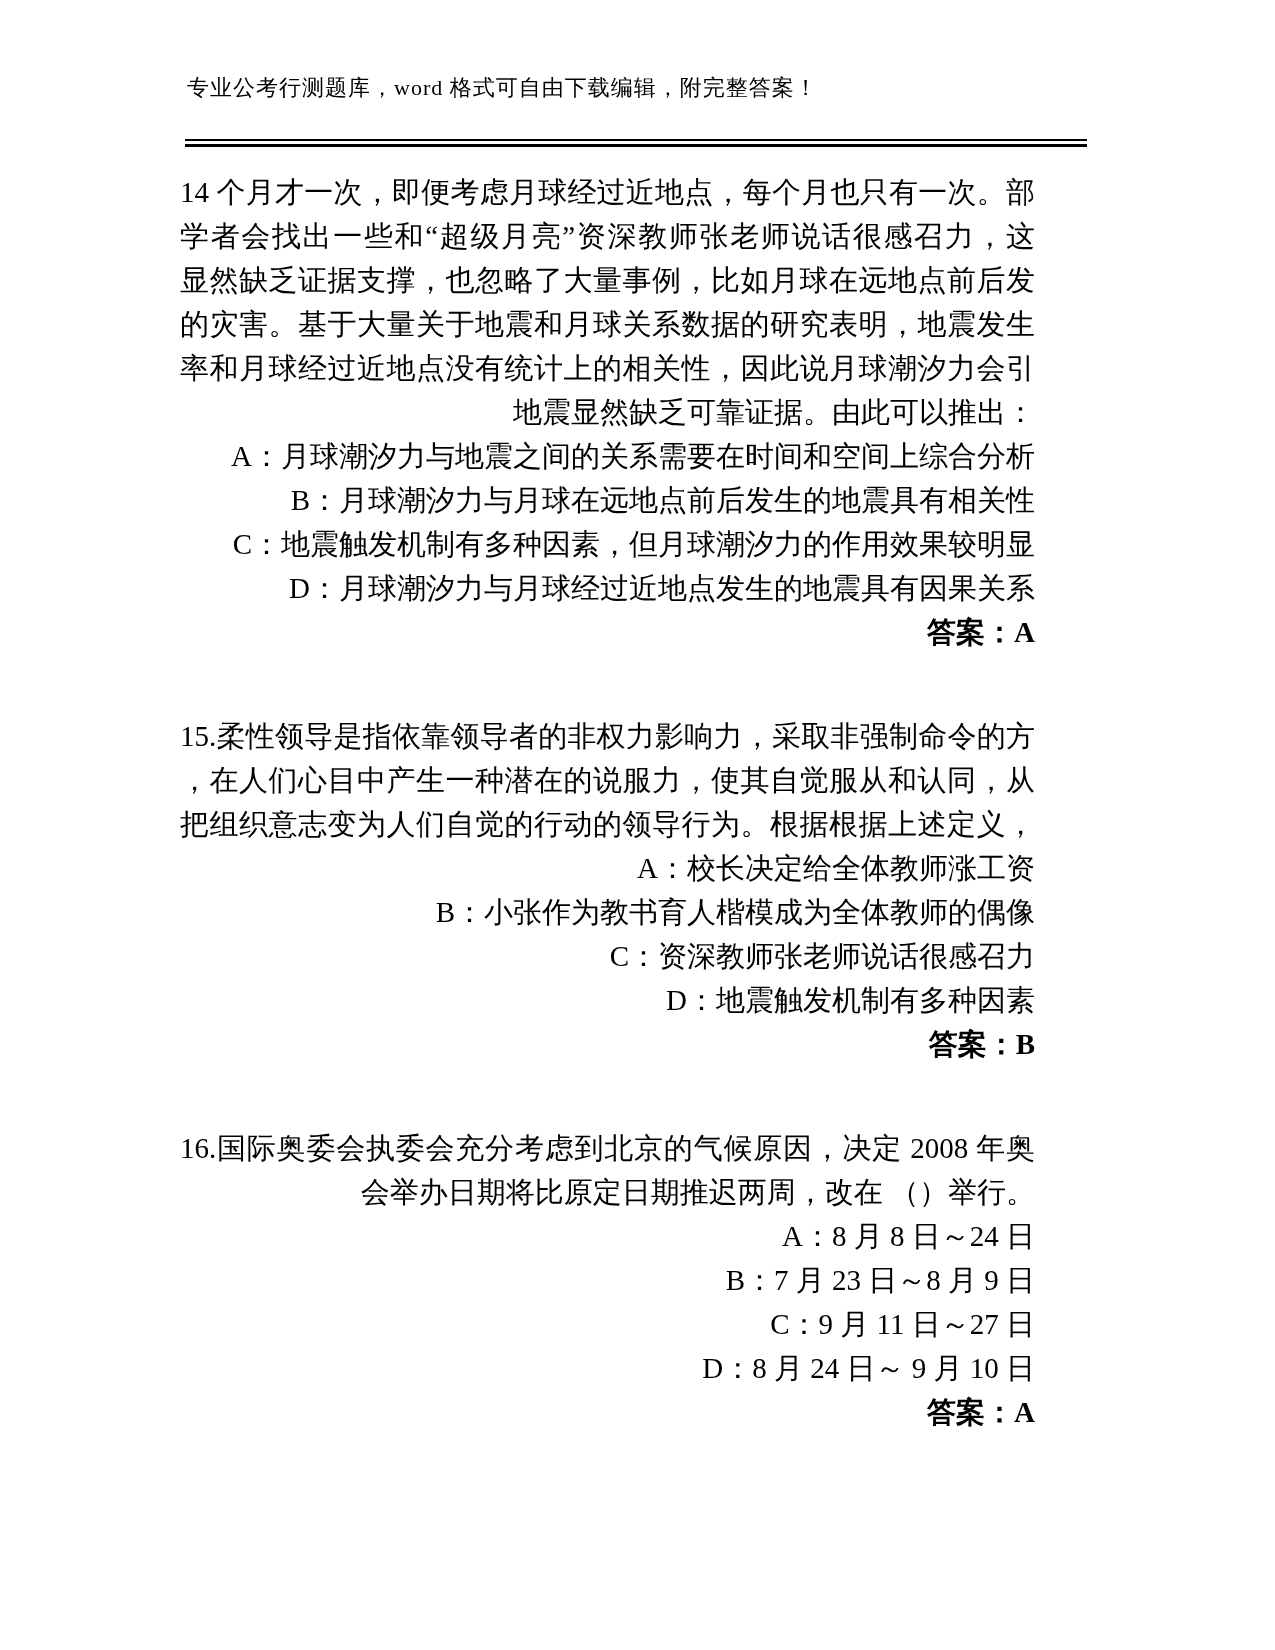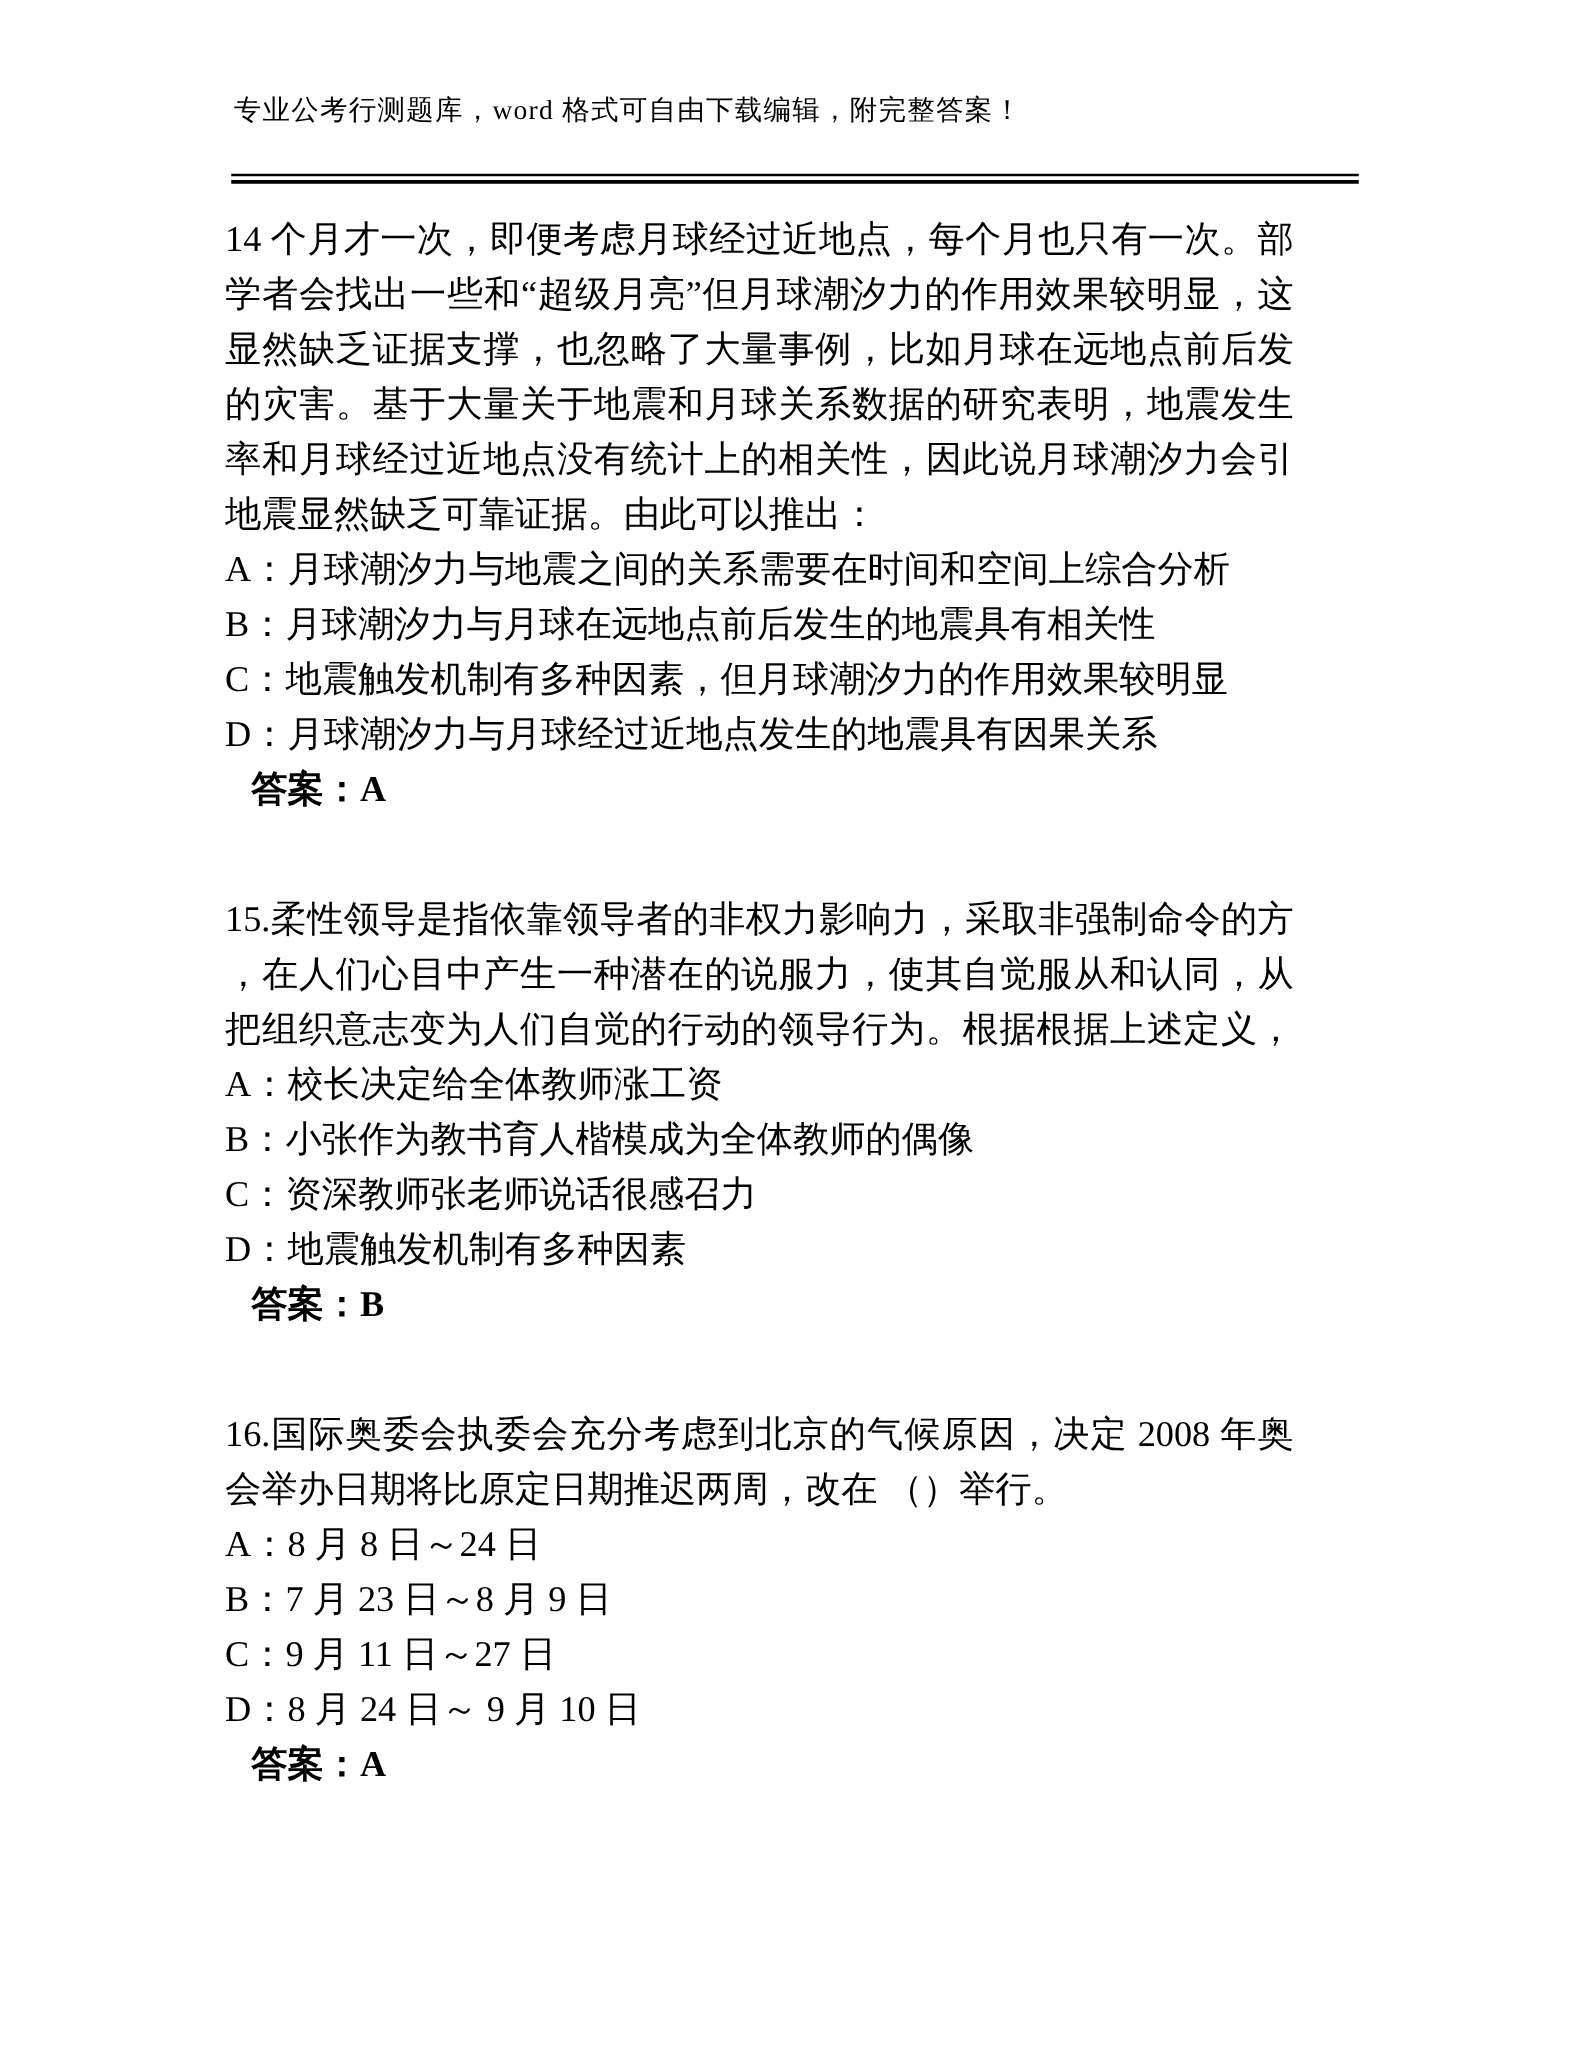--- a/index.html
+++ b/index.html
@@ -43,21 +43,21 @@
     width: 855px;
   }
   .question-block {
     margin: 0 0 60px 0;
   }
   .line {
     font-size: 29px;
     line-height: 44px;
     height: 44px;
     white-space: nowrap;
-    text-align: left;
+    text-align: right;
   }
   .line.fill {
     white-space: normal;
     text-align: justify;
     text-align-last: justify;
     overflow: hidden;
   }
   .answer-line {
     font-weight: bold;
     margin-left: 21px;
@@ -69,21 +69,21 @@
 <div class="page">
 
   <div class="doc-header">专业公考行测题库，word 格式可自由下载编辑，附完整答案！</div>
 
   <div class="header-rule"></div>
 
   <div class="content">
 
     <div class="question-block">
       <div class="line fill">14 个月才一次，即便考虑月球经过近地点，每个月也只有一次。部分</div>
-      <div class="line fill">学者会找出一些和“超级月亮”但月球潮汐力的作用效果较明显，这</div>
+      <div class="line fill">学者会找出一些和“超级月亮”资深教师张老师说话很感召力，这</div>
       <div class="line fill">显然缺乏证据支撑，也忽略了大量事例，比如月球在远地点前后发生</div>
       <div class="line fill">的灾害。基于大量关于地震和月球关系数据的研究表明，地震发生频</div>
       <div class="line fill">率和月球经过近地点没有统计上的相关性，因此说月球潮汐力会引发</div>
       <div class="line">地震显然缺乏可靠证据。由此可以推出：</div>
       <div class="line">A：月球潮汐力与地震之间的关系需要在时间和空间上综合分析</div>
       <div class="line">B：月球潮汐力与月球在远地点前后发生的地震具有相关性</div>
       <div class="line">C：地震触发机制有多种因素，但月球潮汐力的作用效果较明显</div>
       <div class="line">D：月球潮汐力与月球经过近地点发生的地震具有因果关系</div>
       <div class="line answer-line">答案：A</div>
     </div>

